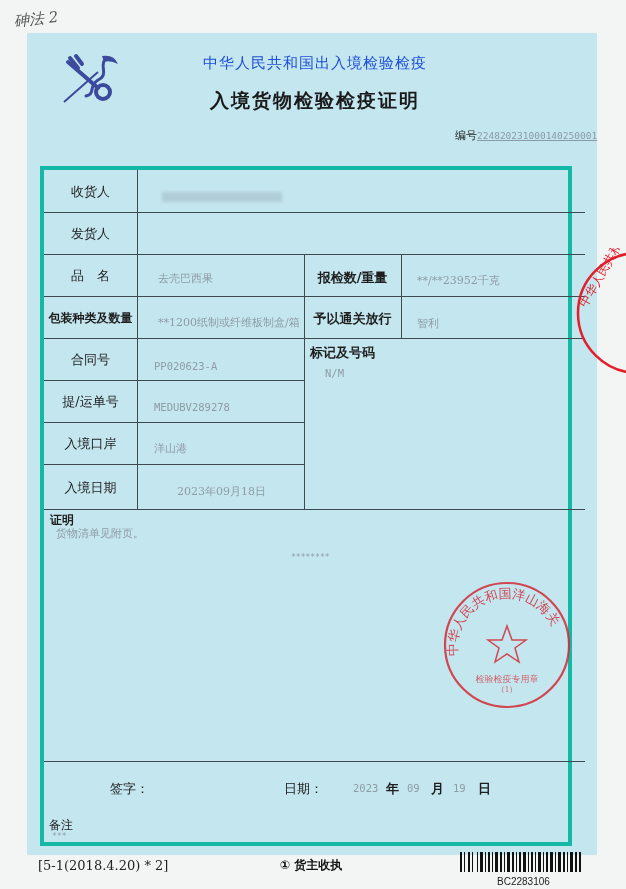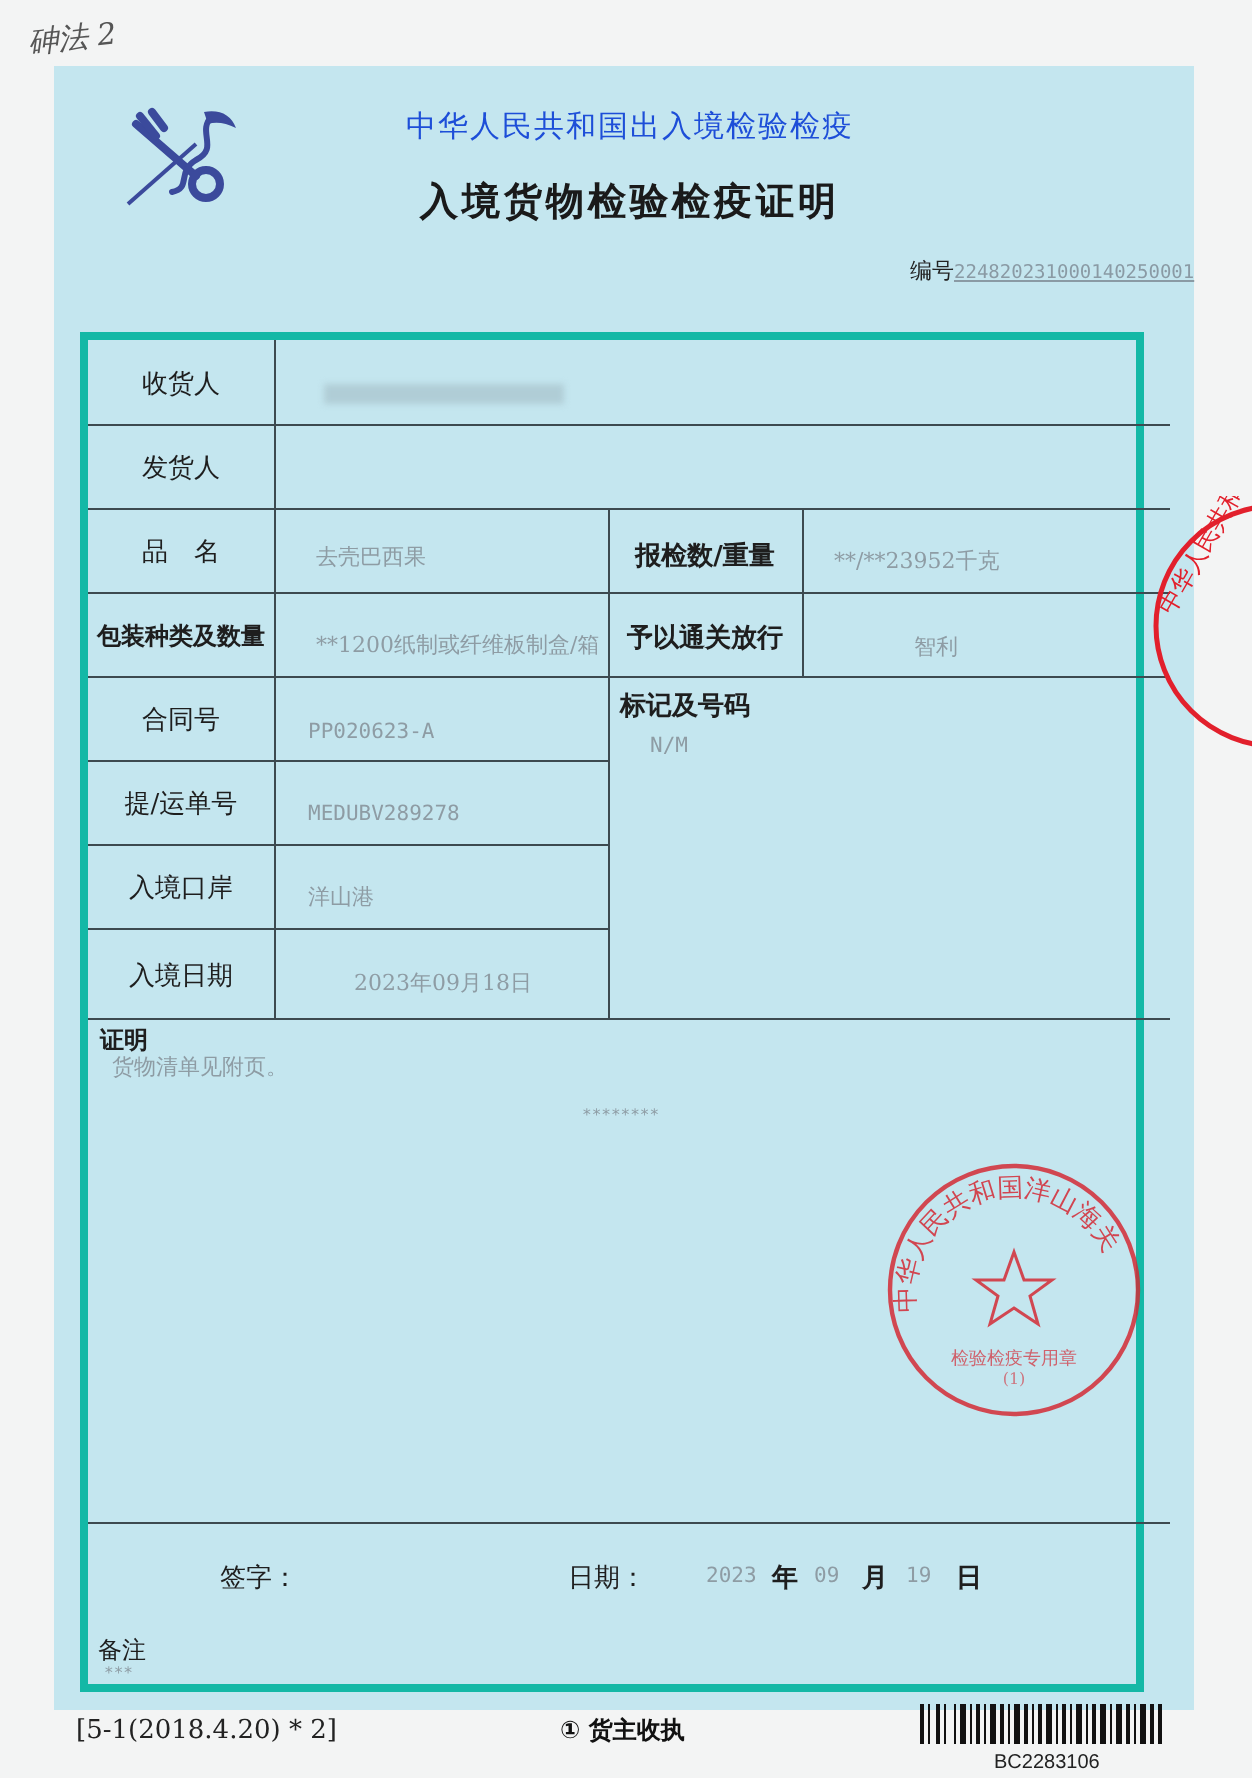--- a/index.html
+++ b/index.html
@@ -101,21 +101,21 @@
   <div class="label" style="left:0; top:55px; width:93px;">发货人</div>
 
   <div class="label" style="left:0; top:97px; width:93px;">品　名</div>
   <div class="val cn" style="left:114px; top:101px;">去壳巴西果</div>
   <div class="label bold" style="left:260px; top:99px; width:97px;">报检数/重量</div>
   <div class="val cn" style="left:373px; top:103px;">**/**23952千克</div>
 
   <div class="label bold" style="left:0; top:140px; width:93px; font-size:12px;">包装种类及数量</div>
   <div class="val cn" style="left:114px; top:145px;">**1200纸制或纤维板制盒/箱</div>
   <div class="label bold" style="left:260px; top:140px; width:97px;">予以通关放行</div>
-  <div class="val cn" style="left:373px; top:146px;margin-left:40px;">智利</div>
+  <div class="val cn" style="left:373px; top:146px;">智利</div>
 
   <div class="label" style="left:0; top:181px; width:93px;">合同号</div>
   <div class="val" style="left:110px; top:190px;">PP020623-A</div>
   <div class="label bold" style="left:266px; top:174px;">标记及号码</div>
   <div class="val" style="left:281px; top:197px;">N/M</div>
 
   <div class="label" style="left:0; top:223px; width:93px;">提/运单号</div>
   <div class="val" style="left:110px; top:231px;">MEDUBV289278</div>
 
   <div class="label" style="left:0; top:265px; width:93px;">入境口岸</div>

